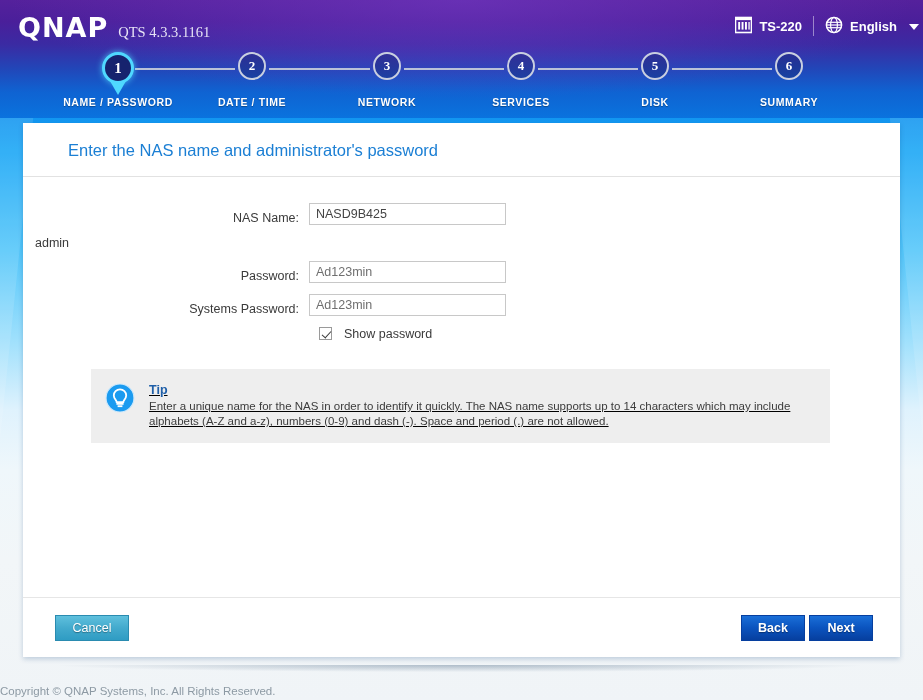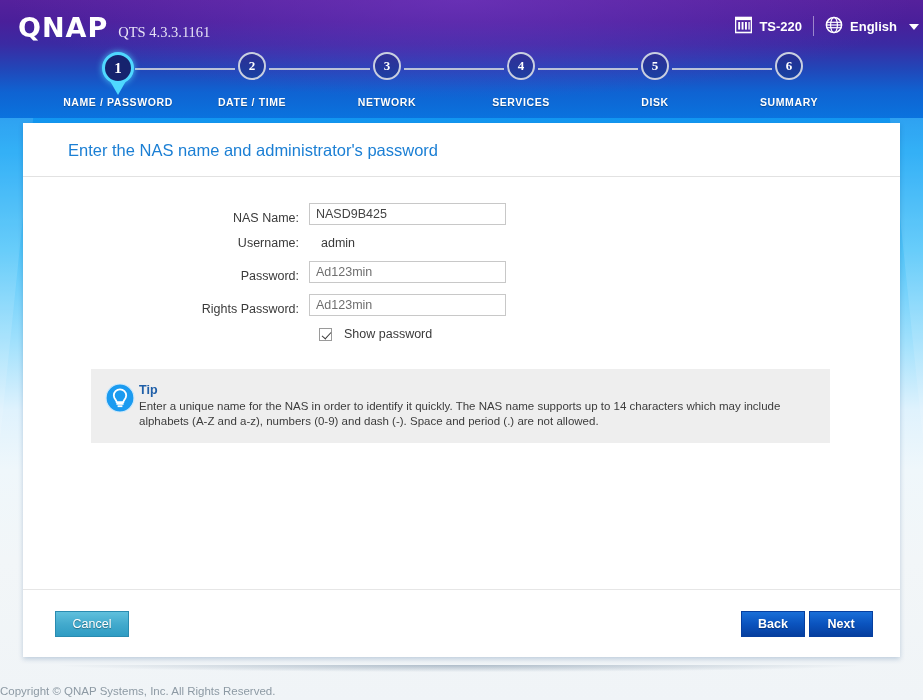--- a/index.html
+++ b/index.html
@@ -174,21 +174,21 @@
     background:#ffffff;
     padding:0 6px;
     font-family:"Liberation Sans", sans-serif;
     font-size:12.5px;
     color:#6f6f6f;
     outline:none;
   }
   .form-input.filled-dark { color:#444444; }
   .form-static { color:#3a3a3a; font-size:12.5px;margin-left:12px; }
 
-  .check-row { display:flex; align-items:flex-end; margin-top:8px; margin-bottom:4px; }
+  .check-row { display:flex; align-items:flex-start; margin-top:8px; margin-bottom:4px; }
   .check-spacer { width:296px; }
   .chk {
     width:13px; height:13px;
     border:1px solid #9a9a9a; background:#fff;
     position:relative; flex:none; cursor:pointer;
   }
   .chk:after {
     content:"";
     position:absolute; left:3.5px; top:0.5px;
     width:4px; height:8px;
@@ -200,28 +200,28 @@
 
   
   .tip {
     margin:28px 70px 0 68px;
     background:#eeeeee;
     display:flex;
     padding:14px 16px 14px 14px;
     min-height:64px;
   }
   .tip-icon { flex:none; width:34px; }
-  .tip-text { margin-left:0; }
+  .tip-text { margin-left:10px;text-decoration:underline; }
   .tip-title { color:#1f5fa8; font-size:12.5px; font-weight:bold; margin-bottom:2px; }
   .tip-body { color:#3c3c3c; font-size:11.5px; line-height:15px; max-width:742px; }
 
   
   .panel-footer {
     position:absolute; left:0; right:0; bottom:0;
-    height:68px;
+    height:60px;
     border-top:1px solid #e6e6e6;
     display:flex; align-items:center;
     padding:0 27px 0 32px;
   }
   .spacer { flex:1; }
   .btn {
     border:1px solid #0b4fa6;
     color:#ffffff;
     font-size:12.5px;
     font-family:"Liberation Sans", sans-serif;
@@ -352,31 +352,30 @@
   <div class="panel-title">Enter the NAS name and administrator's password</div>
 
   <div class="panel-body">
 
     <div class="form-row">
       <div class="form-label">NAS Name:</div>
       <input class="form-input filled-dark" type="text" value="NASD9B425" style="">
     </div>
 
     <div class="form-row">
-      <div class="form-label">Username:</div>
       <div class="form-static">admin</div>
     </div>
 
     <div class="form-row">
       <div class="form-label">Password:</div>
       <input class="form-input" type="text" value="Ad123min" style="">
     </div>
 
     <div class="form-row">
-      <div class="form-label">Rights Password:</div>
+      <div class="form-label">Systems Password:</div>
       <input class="form-input" type="text" value="Ad123min" style="">
     </div>
 
     <div class="check-row">
       <div class="check-spacer"></div>
       <div class="chk"></div>
       <div class="chk-label">Show password</div>
     </div>
 
     <div class="tip">

